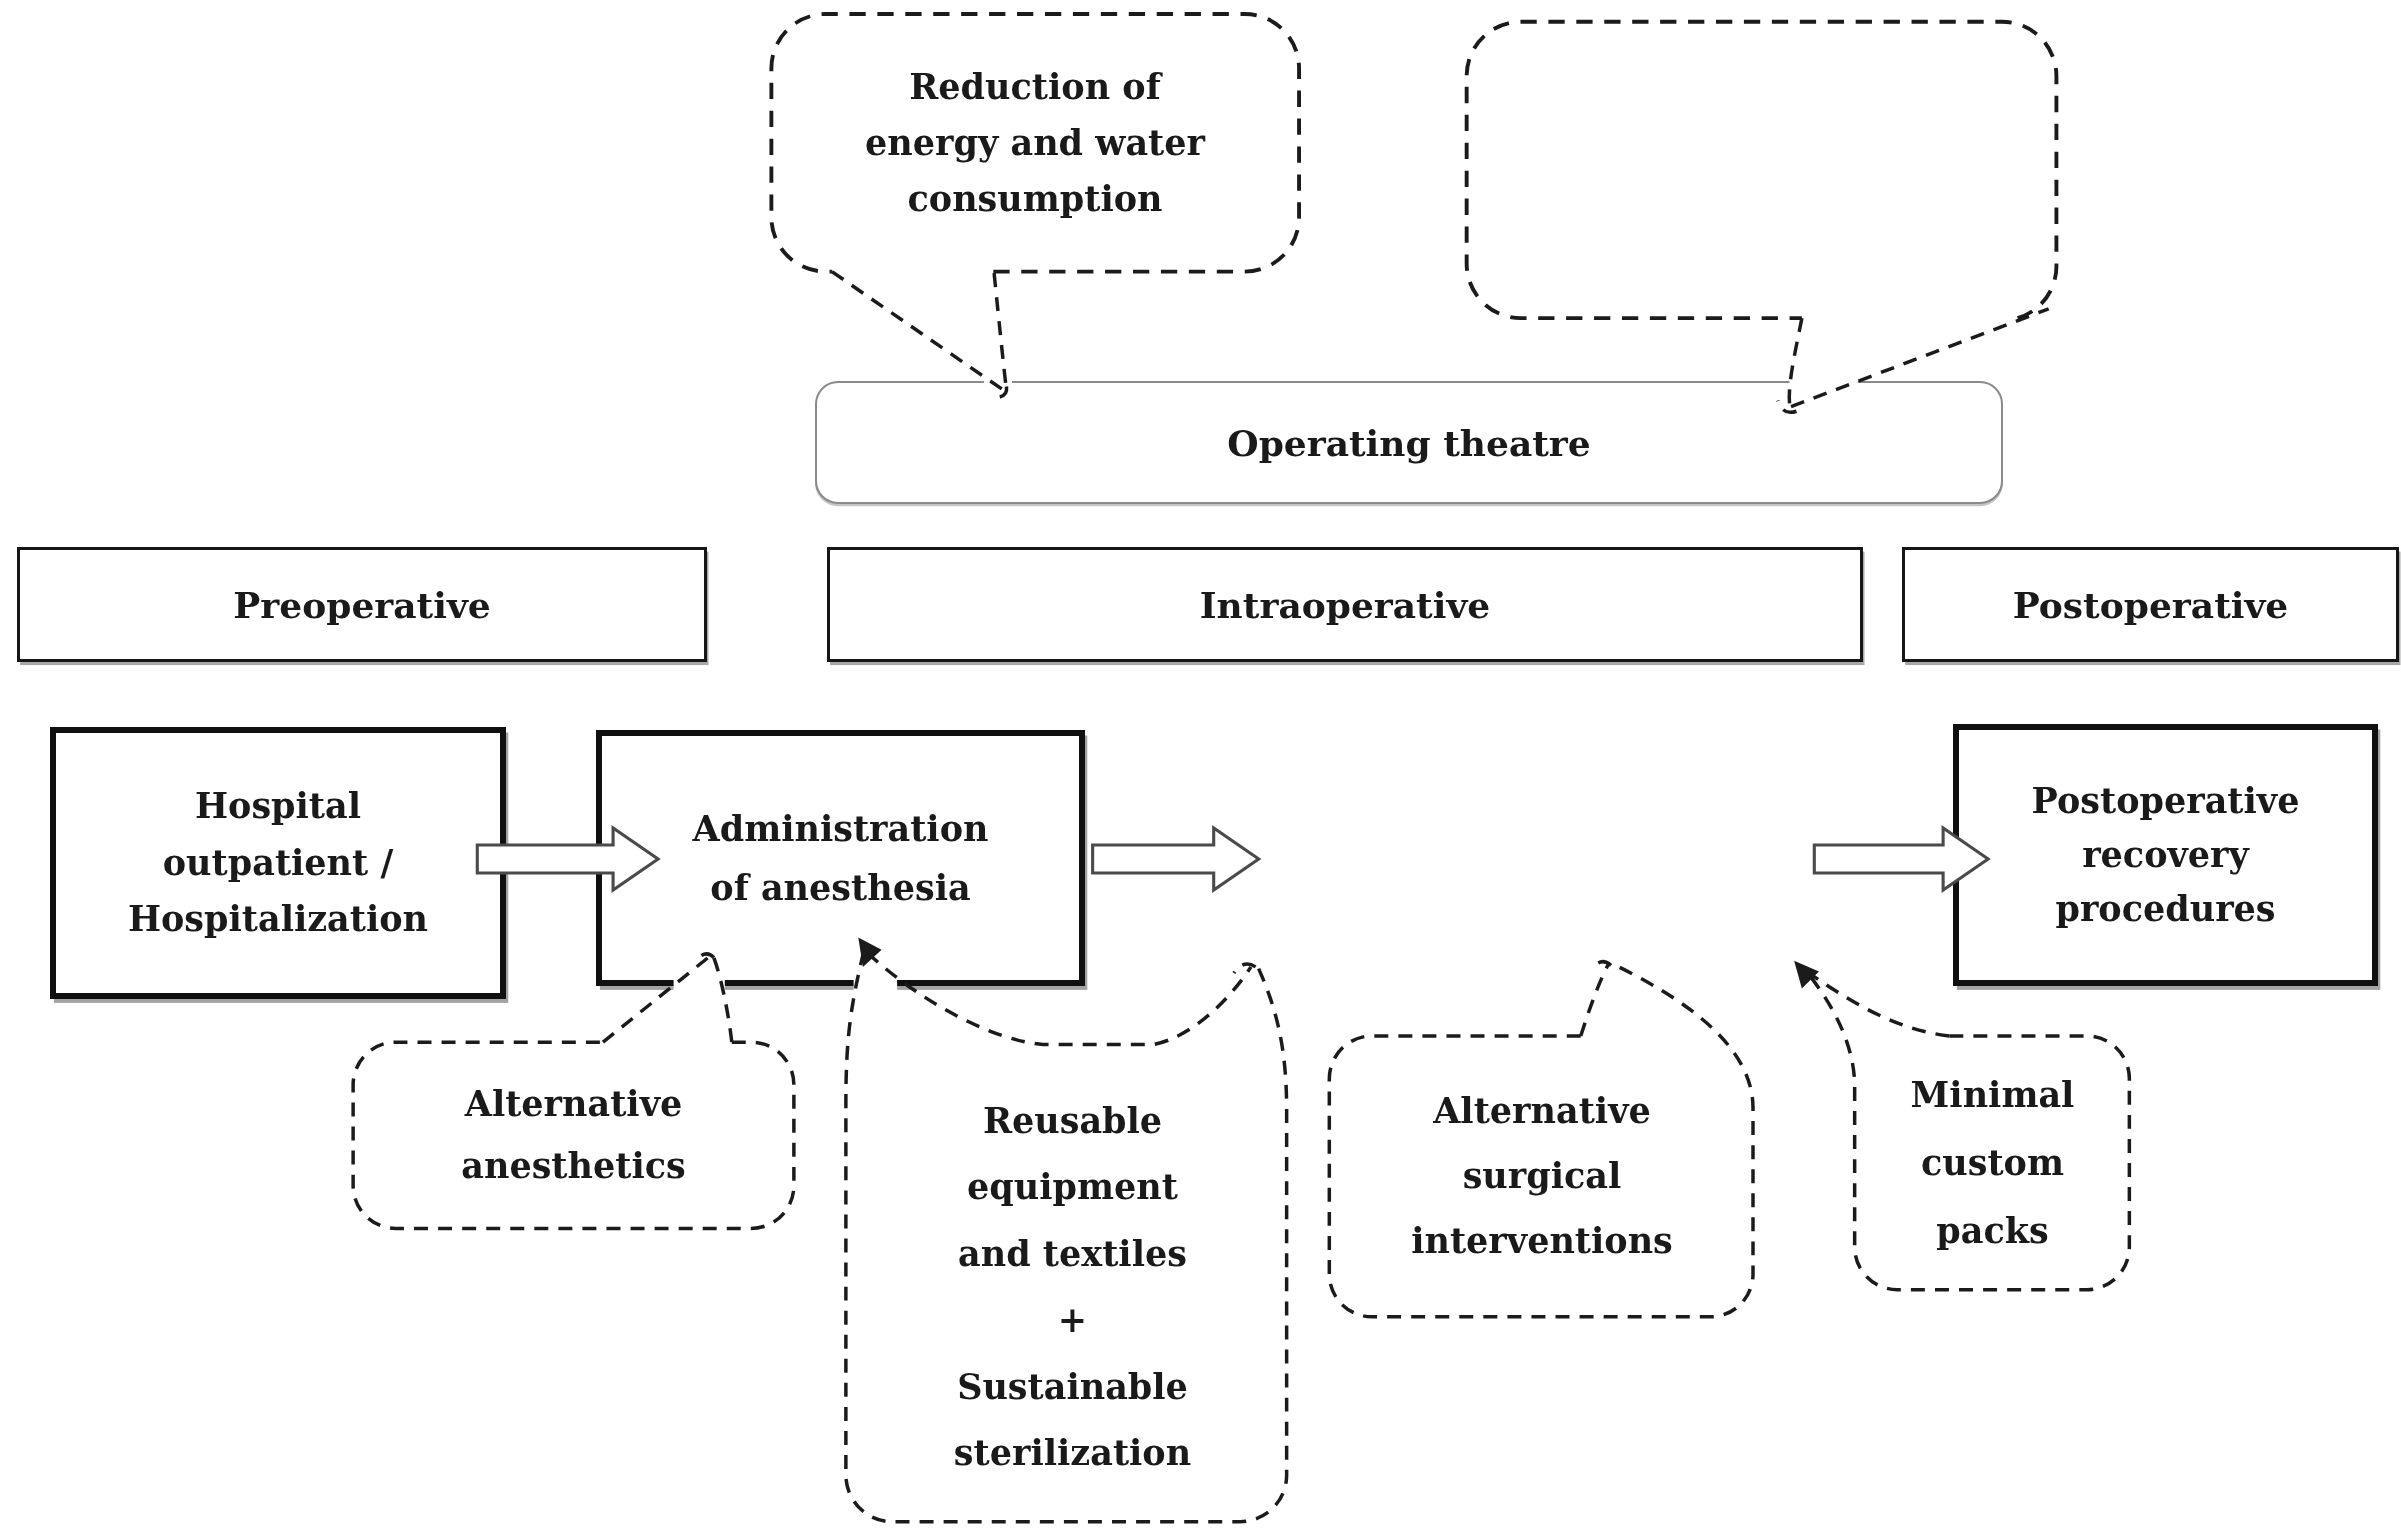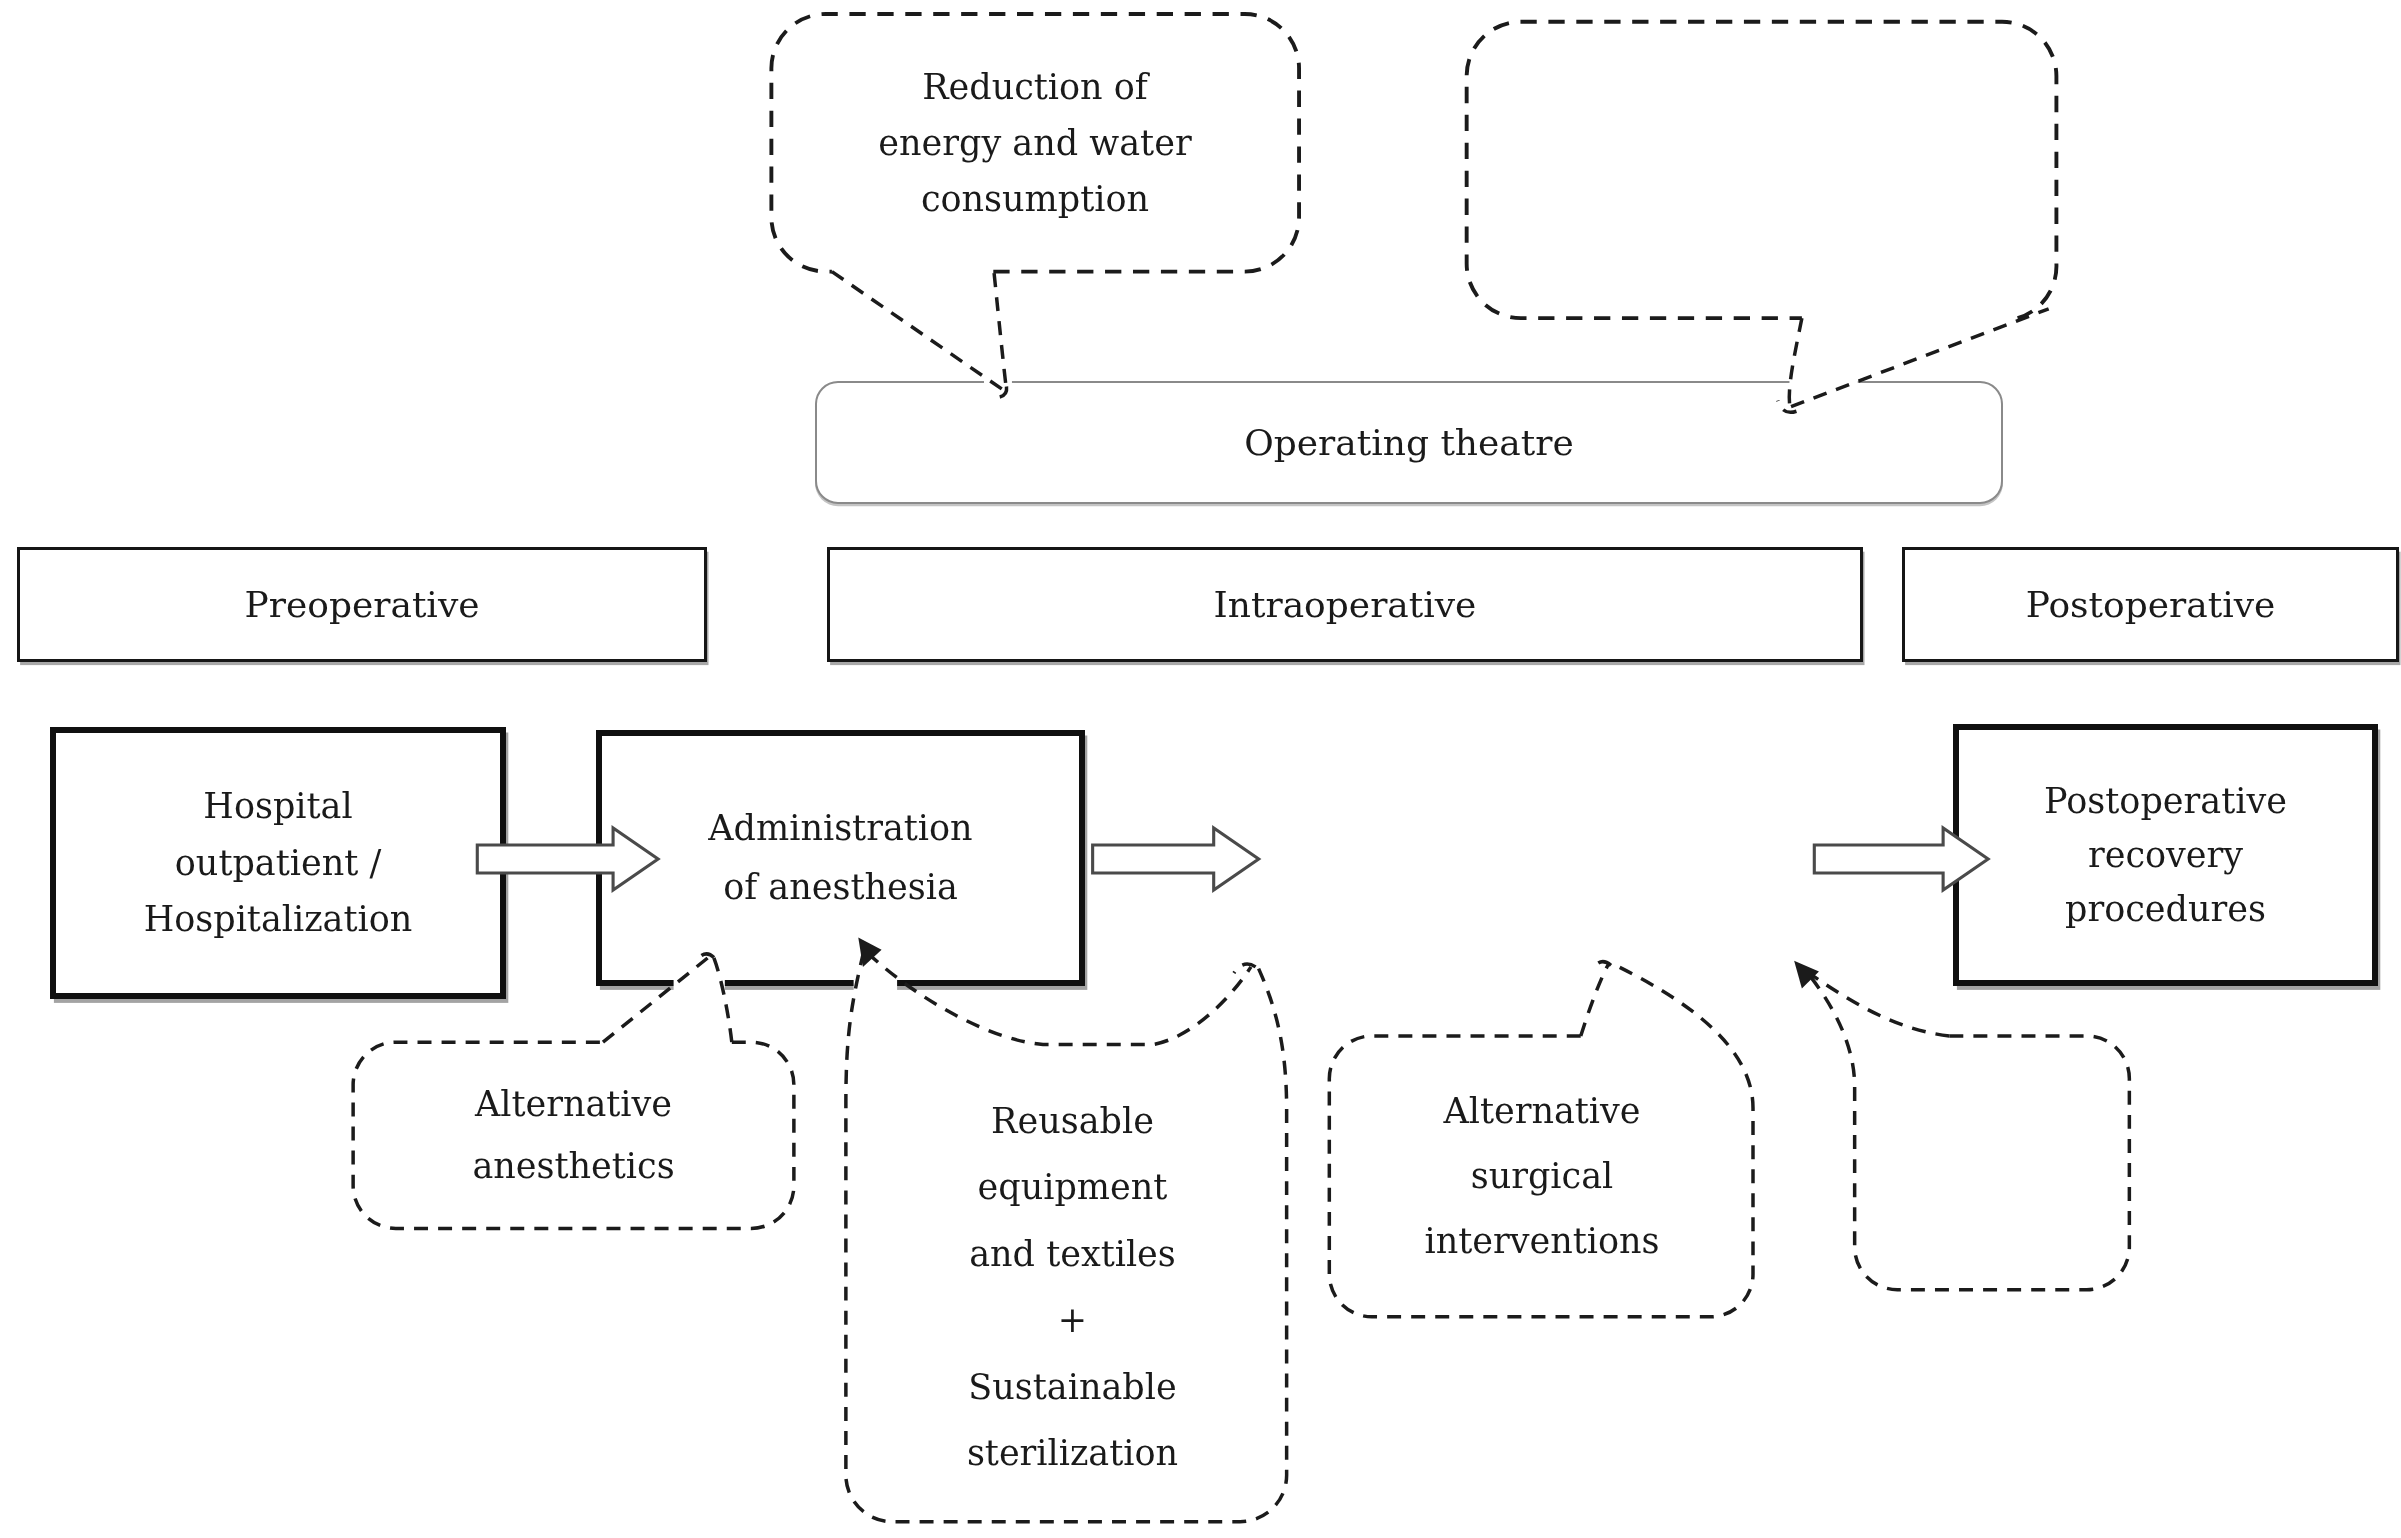--- a/index.html
+++ b/index.html
@@ -3,20 +3,21 @@
 <meta charset="utf-8">
 <style>
   html,body{margin:0;padding:0;background:#ffffff;}
   #figure{
     position:relative;
     width:2401px;height:1538px;
     background:#ffffff;
     font-family:"DejaVu Serif", serif;
     color:#1a1a1a;
     overflow:hidden;
+    font-weight:bold;
   }
   
   .step{
     position:absolute;box-sizing:border-box;
     background:#ffffff;border:6.2px solid #101010;
     box-shadow:3.1px 4.7px 0 -0.8px #a3a3a3;
     display:flex;align-items:center;justify-content:center;
     text-align:center;white-space:pre-line;
     font-size:35px;line-height:1.62;
   }
@@ -95,20 +96,23 @@
 equipment
 and textiles
 +
 Sustainable
 sterilization</div>
 
   <div class="callout" style="left:1330px;top:1036px;width:424px;height:281px;line-height:1.85;">Alternative
 surgical
 interventions</div>
 
+  <div class="callout" style="left:1855px;top:1036px;width:275px;height:254px;line-height:1.95;">Minimal
+custom
+packs</div>
 
   <svg id="svg-overlay" width="2401" height="1538" viewBox="0 0 3094 1982">
 
     <g>
       <path class="blockarrow" d="M 615,1089 L 790,1089 L 790,1067 L 848,1107 L 790,1147 L 790,1125 L 615,1125 Z"></path>
     </g>
     <g>
       <path class="blockarrow" d="M 1408,1089 L 1564,1089 L 1564,1067 L 1622,1107 L 1564,1147 L 1564,1125 L 1408,1125 Z"></path>
     </g>
     <g>

